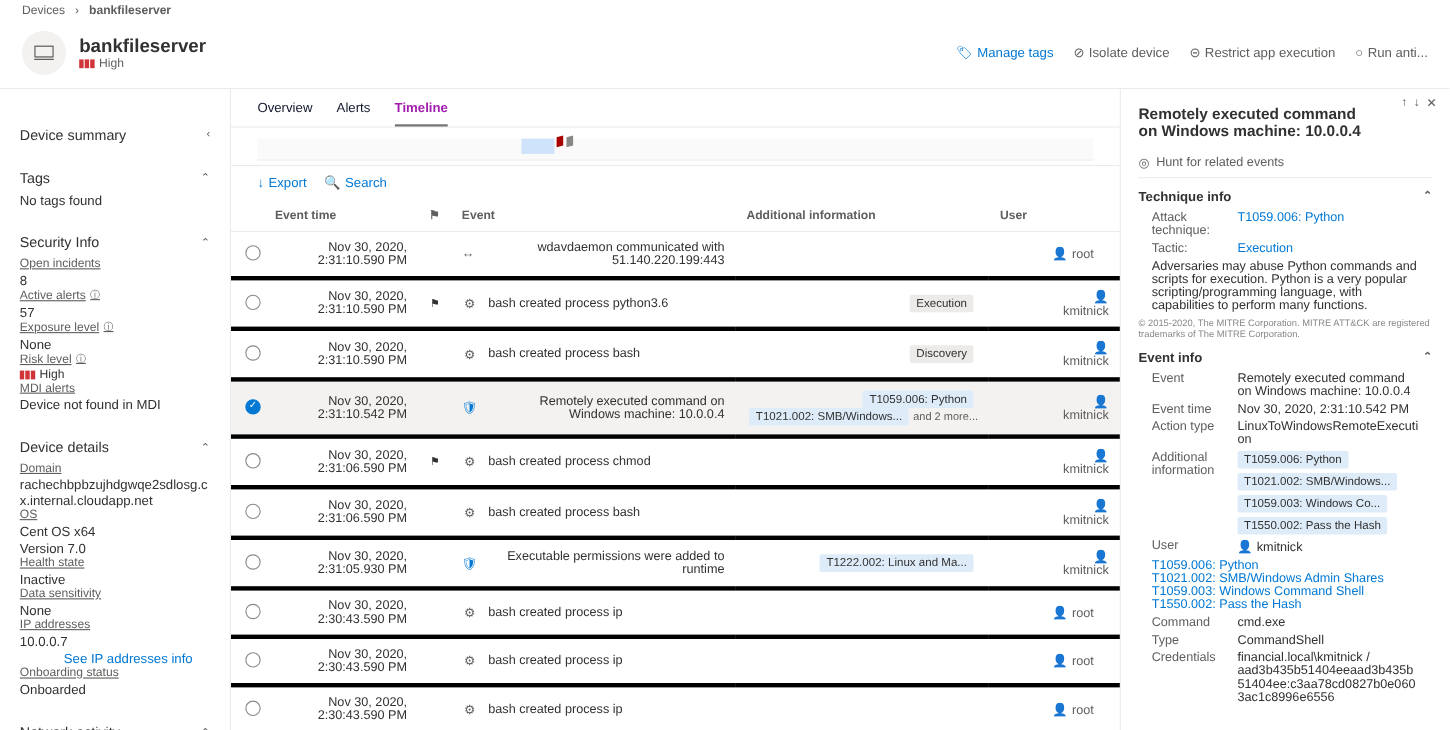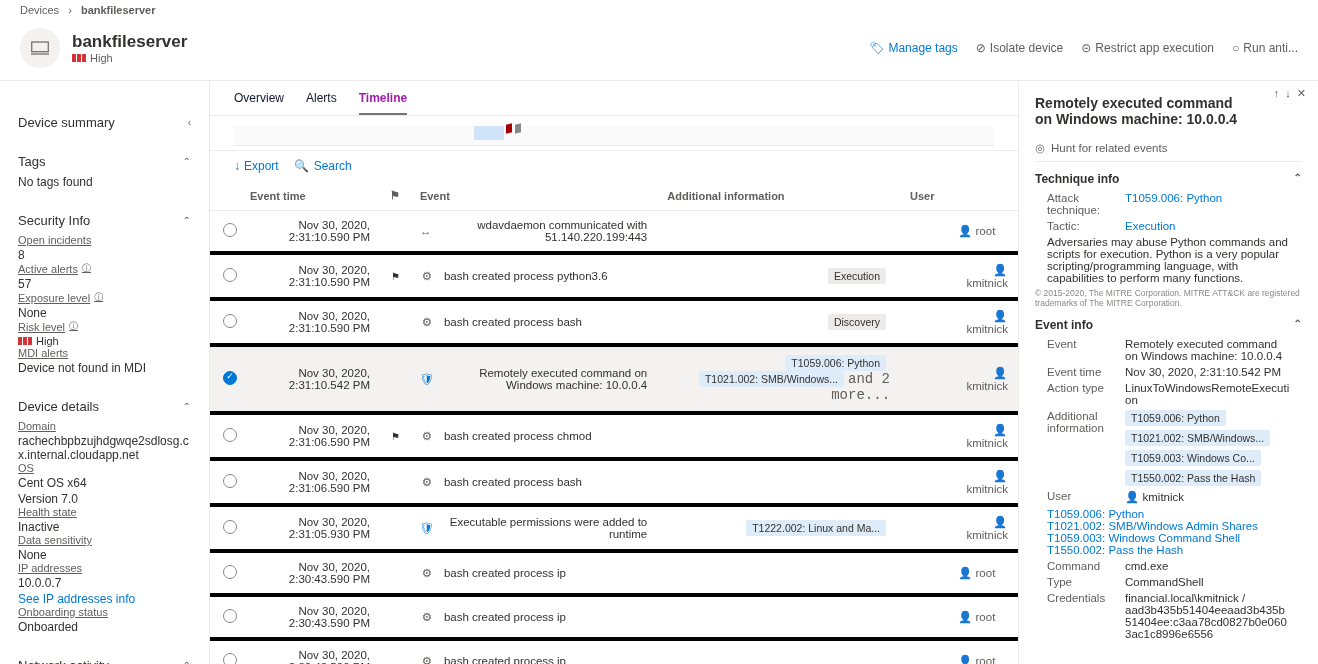--- a/index.html
+++ b/index.html
@@ -21,21 +21,21 @@
 .header-actions .action.primary { color: #0078d4; }
 
 .layout { display: flex; height: calc(100% - 60px); }
 
 .sidebar { width: 210px; border-right: 1px solid #edebe9; padding: 10px 18px; overflow-y: auto; font-size: 12px; }
 .sidebar h3.section { font-size: 13px; font-weight: 400; margin: 24px 0 6px; display: flex; justify-content: space-between; align-items: center; }
 .collapse { color: #605e5c; font-size: 10px; cursor: pointer; }
 .sidebar-group { margin-bottom: 10px; }
 .sidebar-label { color: #605e5c; font-size: 11px; margin-top: 0; display: flex; align-items: center; gap: 4px; text-decoration: underline; }
 .sidebar-value { color: #323130; margin-top: 2px; word-break: break-word; }
-.sidebar-link { color: #0078d4; cursor: pointer; }
+.sidebar-link { color: #0078d4; cursor: pointer; margin-left: 40px; }
 
 .main { flex: 1; display: flex; flex-direction: column; overflow: hidden; }
 .tabs { display: flex; gap: 22px; padding: 10px 24px 0; border-bottom: 1px solid #edebe9; font-size: 12px; }
 .tab { padding-bottom: 8px; color: #0f172a; cursor: pointer; }
 .tab.active { color: #a21caf; font-weight: 600; border-bottom: 2px solid #737373; }
 
 .timeline-area { padding: 10px 24px 4px; border-bottom: 1px solid #edebe9; }
 .timeline-bar { position: relative; height: 20px; background: linear-gradient(#fafafa,#fafafa); border-bottom: 1px solid #edebe9; }
 .timeline-selection { position: absolute; left: 240px; top: 0; width: 30px; height: 14px; background: #cfe4fa; }
 .timeline-flags { position: absolute; left: 272px; top: -2px; display: flex; gap: 3px; }
@@ -57,21 +57,21 @@
 .row-sel .circle { width: 14px; height: 14px; border-radius: 50%; border: 1px solid #8a8886; display: inline-block; }
 .row-sel .circle.checked { background: #0078d4; border-color: #0078d4; position: relative; }
 .row-sel .circle.checked::after { content:"✓"; color:#fff; font-size:9px; position:absolute; top:-1px; left:2px; }
 .evt-icon { display: inline-flex; width: 14px; height: 14px; margin-right: 6px; align-items: center; justify-content: center; color: #605e5c; }
 .evt-icon.blue { color: #0078d4; }
 .evt-cell { display: flex; align-items: center; gap: 4px; }
 .tag { display: inline-block; background: #deecf9; color: #323130; font-size: 10.5px; padding: 2px 6px; border-radius: 2px; margin-right: 4px; }
 .tag.gray { background: #edebe9; }
 .user-cell { display: flex; align-items: center; gap: 4px; color: #605e5c; margin-left: 48px; }
 .flag-col { color: #0078d4; font-size: 10px; }
-.more-tags { font-size: 14px; color: #605e5c; font-family: Liberation Mono, monospace; }
+.more-tags { font-size: 10px; color: #605e5c; }
 
 .side-panel { width: 300px; border-left: 1px solid #edebe9; padding: 10px 16px; overflow-y: auto; position: relative; }
 .panel-ctrls { position: absolute; right: 12px; top: 6px; display: flex; gap: 6px; color: #605e5c; }
 .panel-ctrls span { cursor: pointer; font-size: 11px; }
 .side-panel h2 { font-size: 14px; font-weight: 700; margin-top: 4px; margin-bottom: 8px; padding-right: 50px; }
 .hunt-link { color: #605e5c; font-size: 11.5px; display: flex; align-items: center; gap: 6px; padding: 6px 0; border-bottom: 1px solid #edebe9; margin-bottom: 8px; }
 .panel-section-title { font-size: 12px; font-weight: 600; margin: 10px 0 6px; display: flex; justify-content: space-between; }
 .panel-row { display: flex; font-size: 11.5px; margin: 4px 12px; }
 .panel-row .plabel { width: 78px; color: #605e5c; flex-shrink: 0; }
 .panel-row .pvalue { flex: 1; word-break: break-word; }

